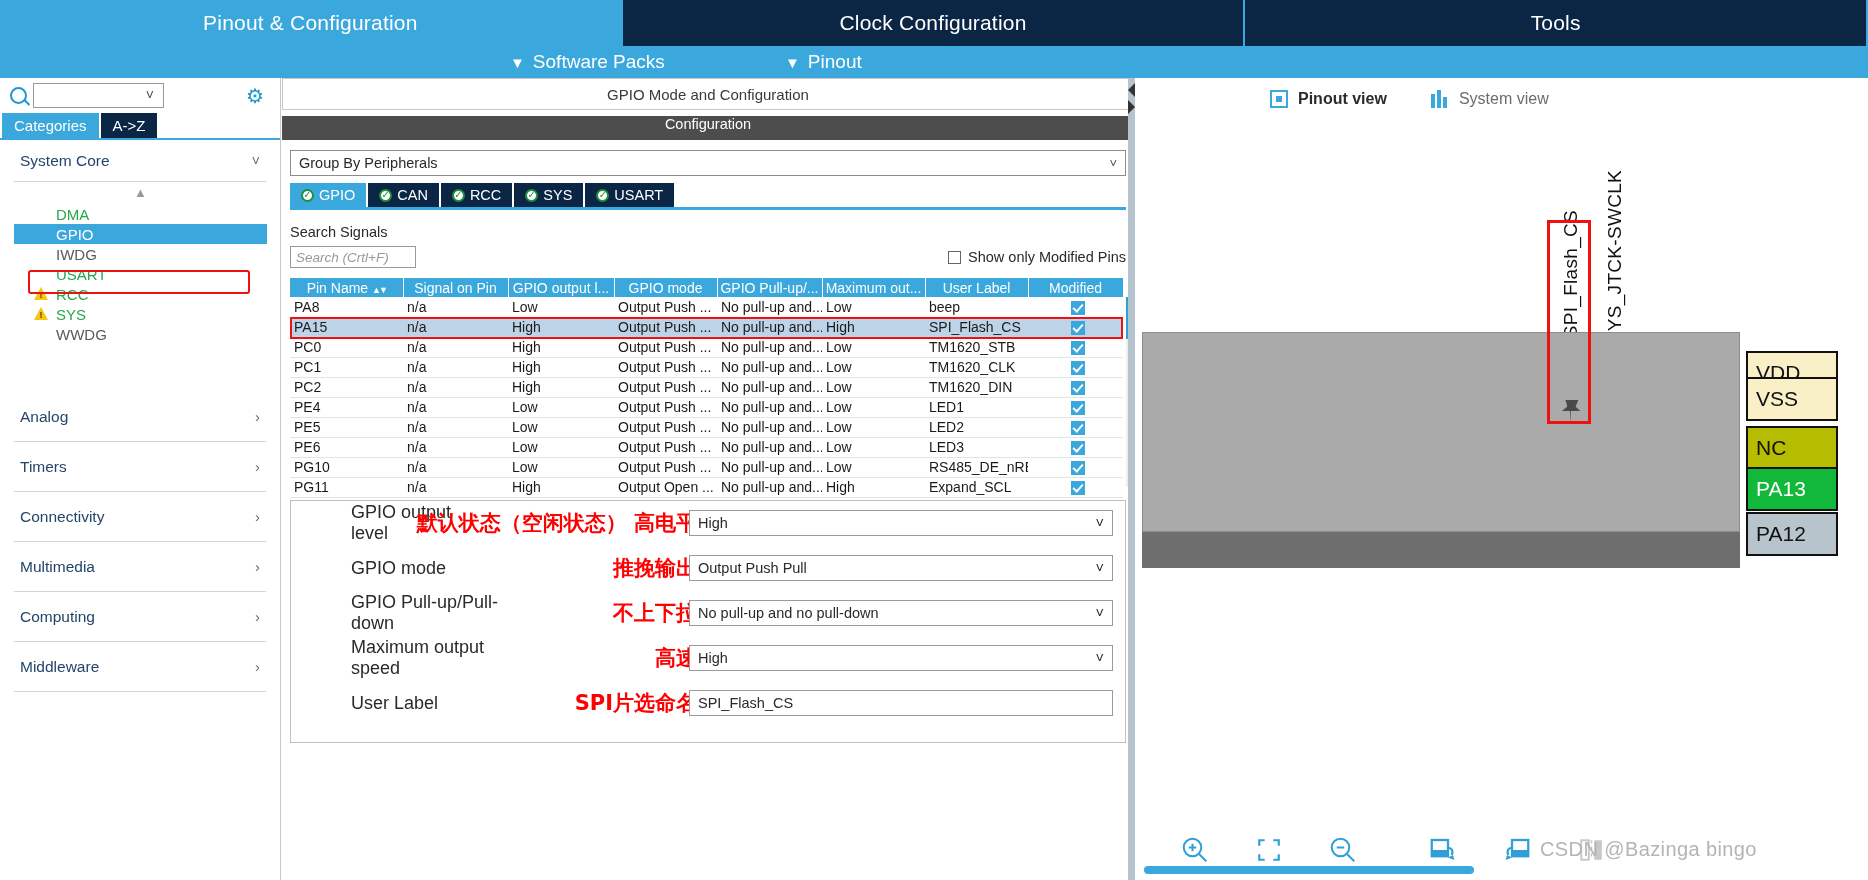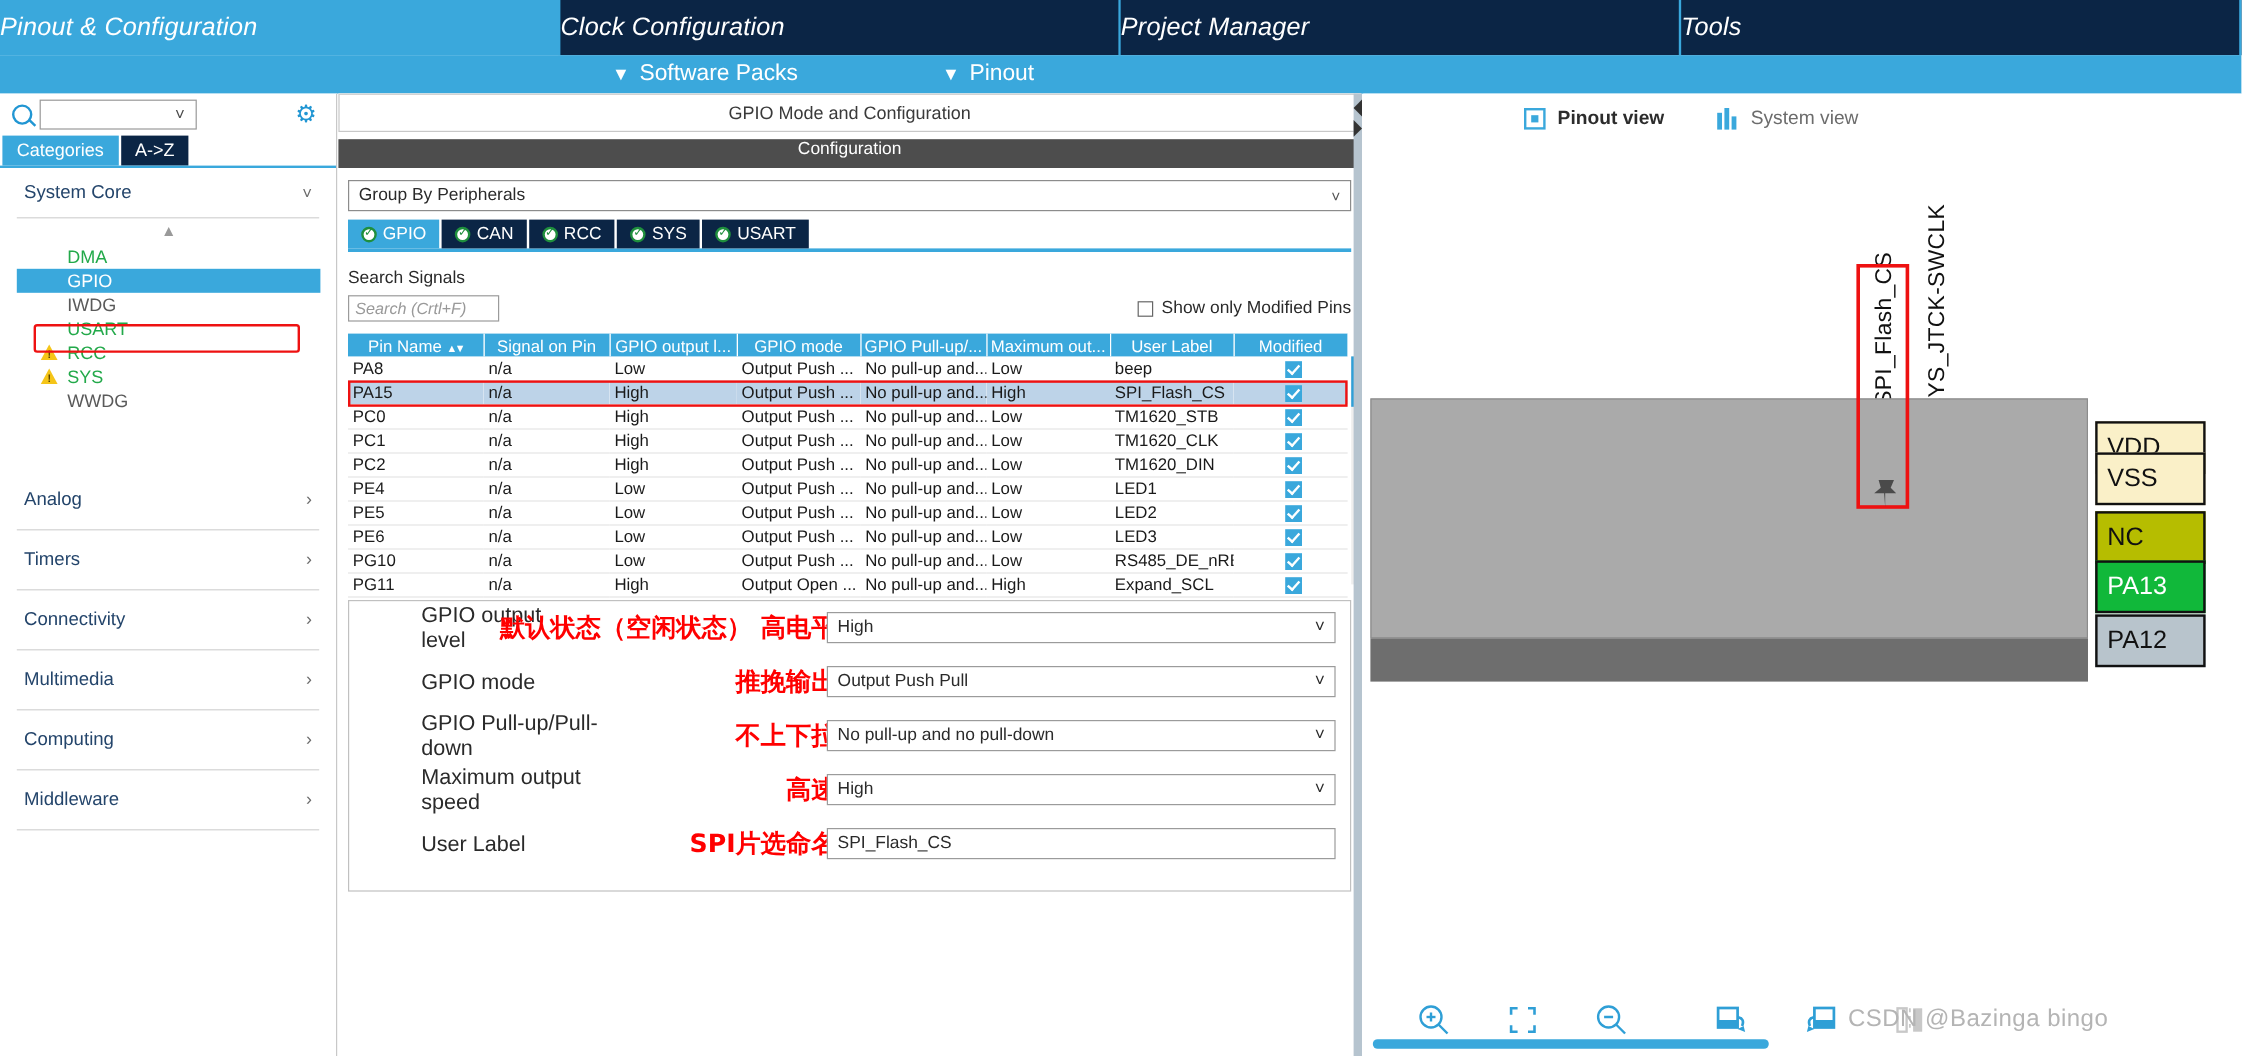--- a/index.html
+++ b/index.html
@@ -10,23 +10,23 @@
     overflow: hidden;
   }
   body { position: relative; }
 
   
   .topbar {
     position: absolute; left: 0; top: 0; width: 1868px; height: 46px;
     background: #3aa8dc; display: flex;
   }
   .main-tab {
-    flex: 1 1 0; display: flex; align-items: center; justify-content: flex-start;
+    flex: 1 1 0; display: flex; align-items: center; justify-content: center;
     color: #ffffff; font-size: 21px; letter-spacing: .2px;
-    border-right: 2px solid #3aa8dc; cursor: pointer; font-style: italic;
+    border-right: 2px solid #3aa8dc; cursor: pointer;
   }
   .main-tab.active { background: #3aa8dc; }
   .main-tab.inactive { background: #0b2545; }
 
   .subbar {
     position: absolute; left: 0; top: 46px; width: 1868px; height: 32px;
     background: #3aa8dc; display: flex; align-items: center;
   }
   .sublink {
     color: #ffffff; font-size: 19px; display: flex; align-items: center;
@@ -307,23 +307,20 @@
 </style>
 </head>
 <body>
 
 <div class="topbar">
   <div class="main-tab active">
     <span>Pinout &amp; Configuration</span>
   </div>
   <div class="main-tab inactive">
     <span>Clock Configuration</span>
-  </div>
-  <div class="main-tab inactive">
-    <span>Project Manager</span>
   </div>
   <div class="main-tab inactive">
     <span>Tools</span>
   </div>
 </div>
 
 <div class="subbar">
   <div class="sublink sp">
     <span class="chev">▼</span>
     <span>Software Packs</span>

